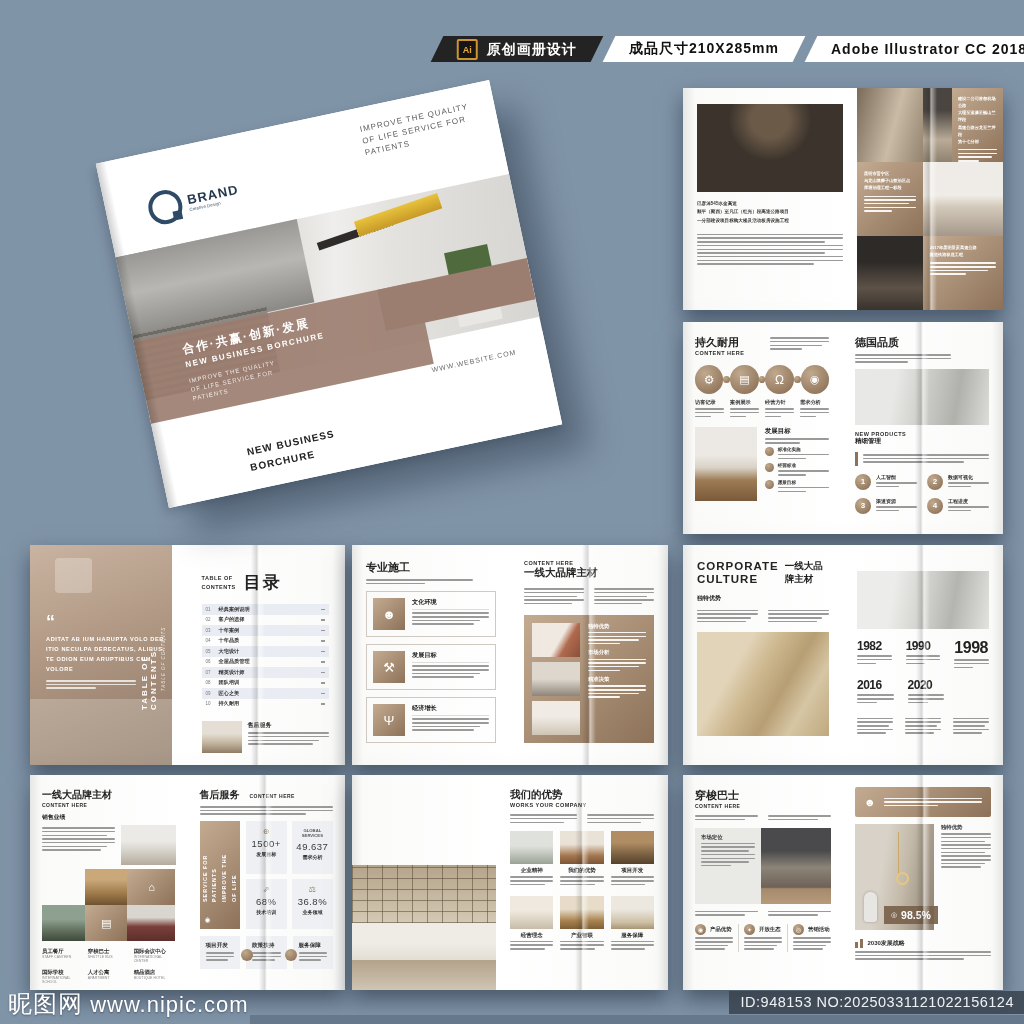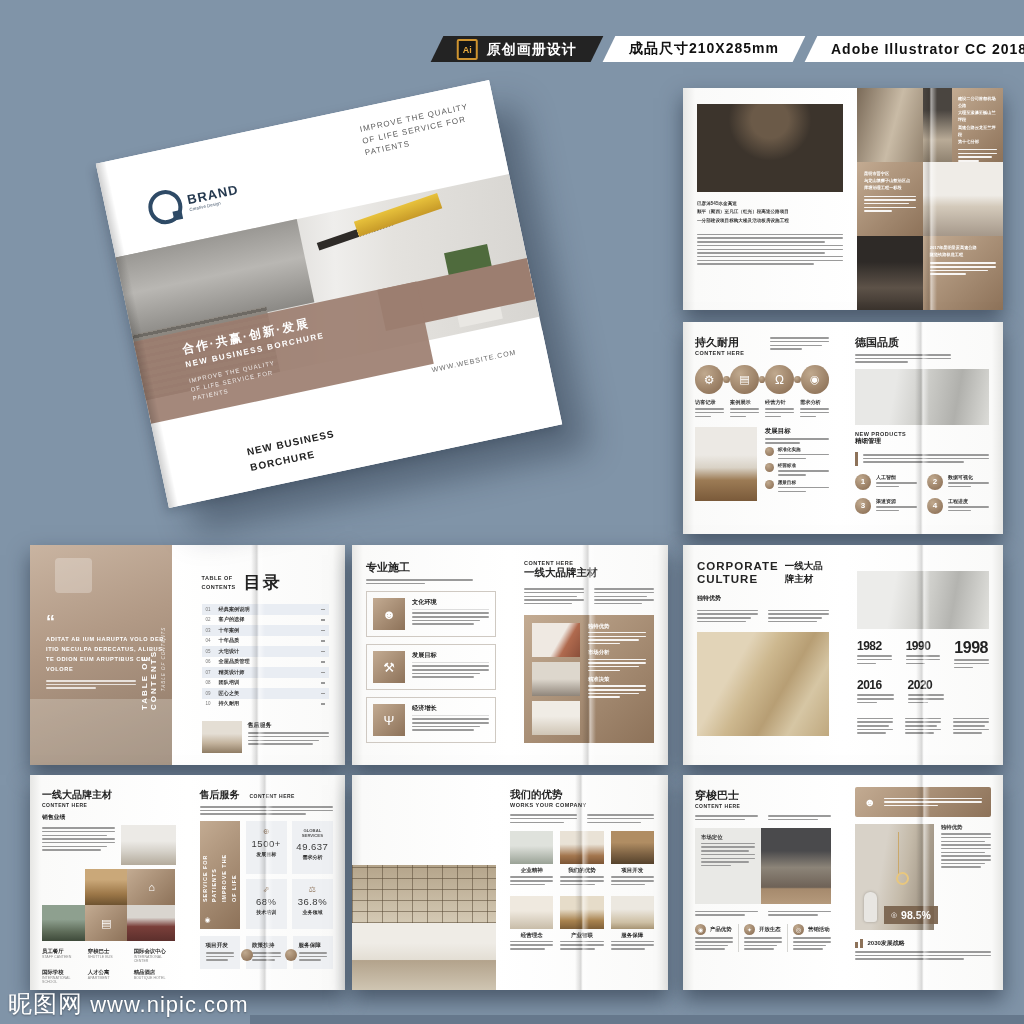--- a/index.html
+++ b/index.html
@@ -1004,14 +1004,15 @@
         </div>
       <div class="fold"></div>
     </div>
   </div>
 
   <div class="bot-strip"></div>
   <div class="wm-left">
     <span class="cn">昵图网</span>
     <span>www.nipic.com</span>
   </div>
+  <div class="wm-right">ID:948153 NO:20250331121022156124</div>
 
 </div>
 
 </body></html>

